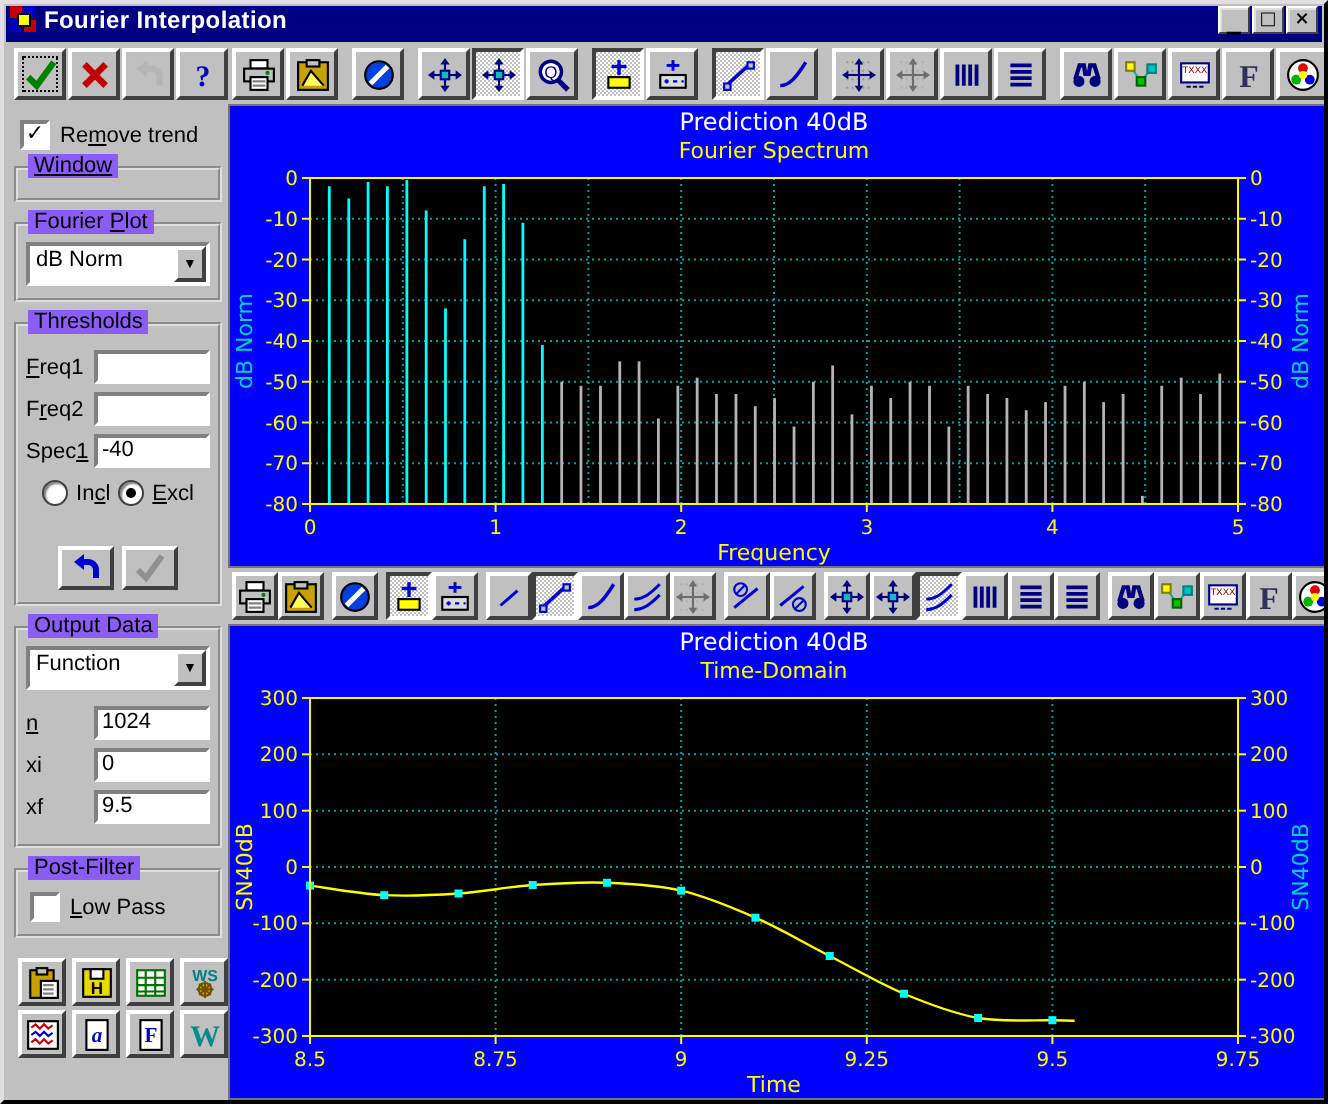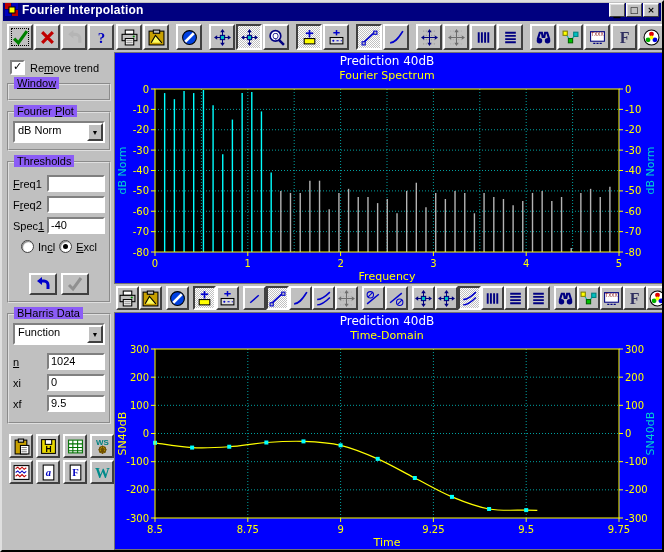--- a/index.html
+++ b/index.html
@@ -352,41 +352,48 @@
             <span style="display: flex;">
               <svg viewBox="0 0 16 16">
                 <path d="M2 9 L6 13 L14 2" stroke="#909090" stroke-width="3" fill="none"></path>
               </svg>
             </span>
           </button>
         </div>
     </div>
 
     <div class="grp">
-      <span class="grp-title" id="g-out-title">BHarris Data</span>
+      <span class="grp-title" id="g-out-title">Output Data</span>
       <div class="combo" style="margin-bottom:8px">
         <span class="val">Function</span>
         <span class="drop">▼</span>
       </div>
       <div id="out-fields">
           <div class="frow">
             <span class="lbl"><u>n</u></span>
             <span class="txt">1024</span>
           </div>
           <div class="frow">
             <span class="lbl">xi</span>
             <span class="txt">0</span>
           </div>
           <div class="frow">
             <span class="lbl">xf</span>
             <span class="txt">9.5</span>
           </div>
         </div>
     </div>
 
+    <div class="grp">
+      <span class="grp-title" id="g-pf-title">Post-Filter</span>
+      <div class="cbrow" style="margin:2px 0 0 2px">
+        <span class="cbx" id="lp-box"></span>
+        <span id="lp-label"><u>L</u>ow Pass</span>
+      </div>
+    </div>
 
     <div class="btngrid" id="side-btns">
         <div class="row">
           <button class="sbtn">
             <span style="display: flex;">
               <svg viewBox="0 0 16 16">
                 <rect x="2" y="2" width="11" height="13" fill="#c8a000" stroke="#000"></rect>
                 <rect x="5" y="1" width="5" height="3" fill="#c0c0c0" stroke="#000"></rect>
                 <rect x="7" y="7" width="8" height="8" fill="#fff" stroke="#000"></rect>
                 <path d="M8 9 H13 M8 11 H13 M8 13 H13" stroke="#808080"></path>

